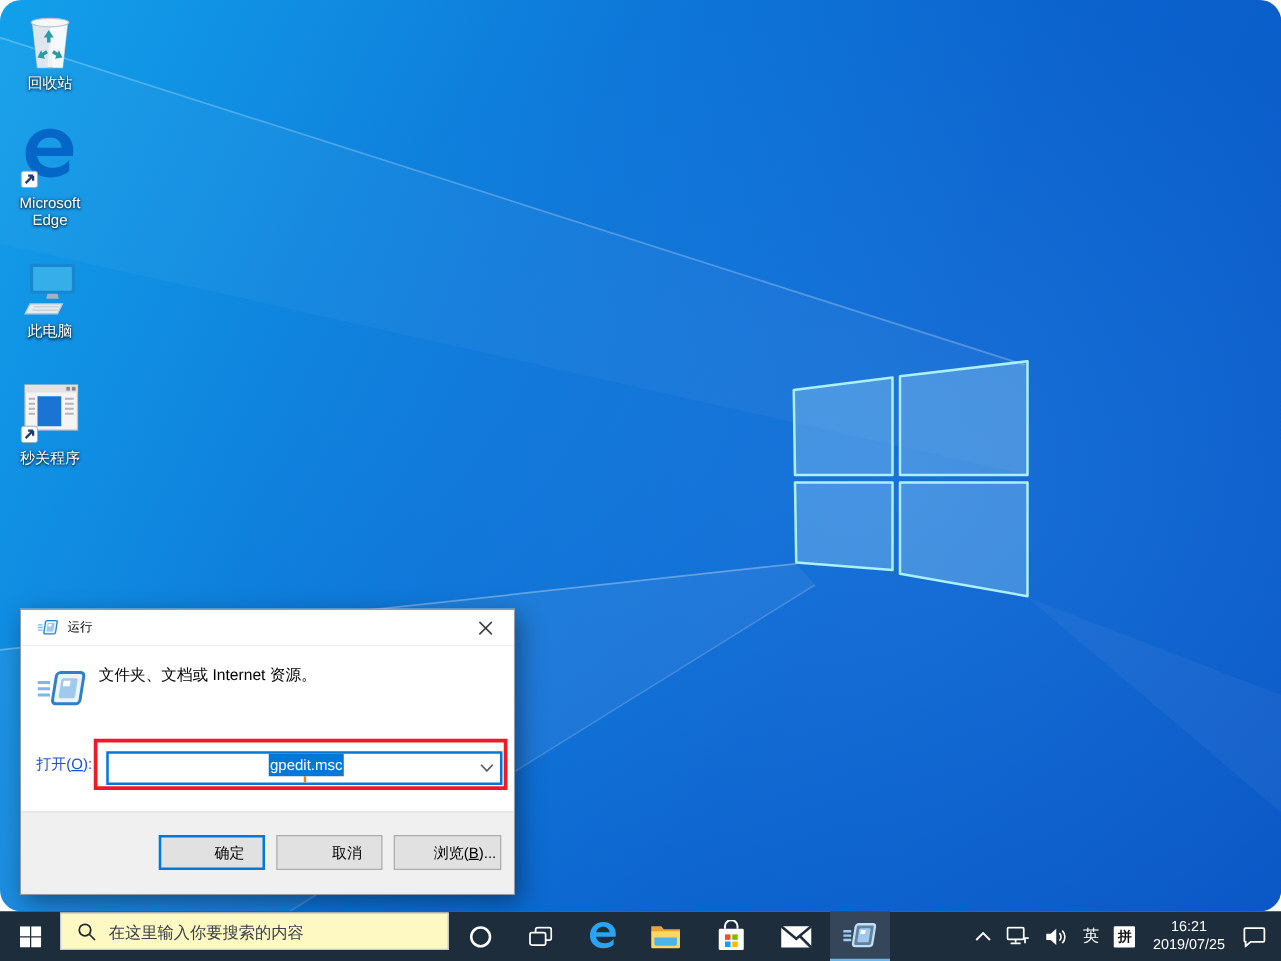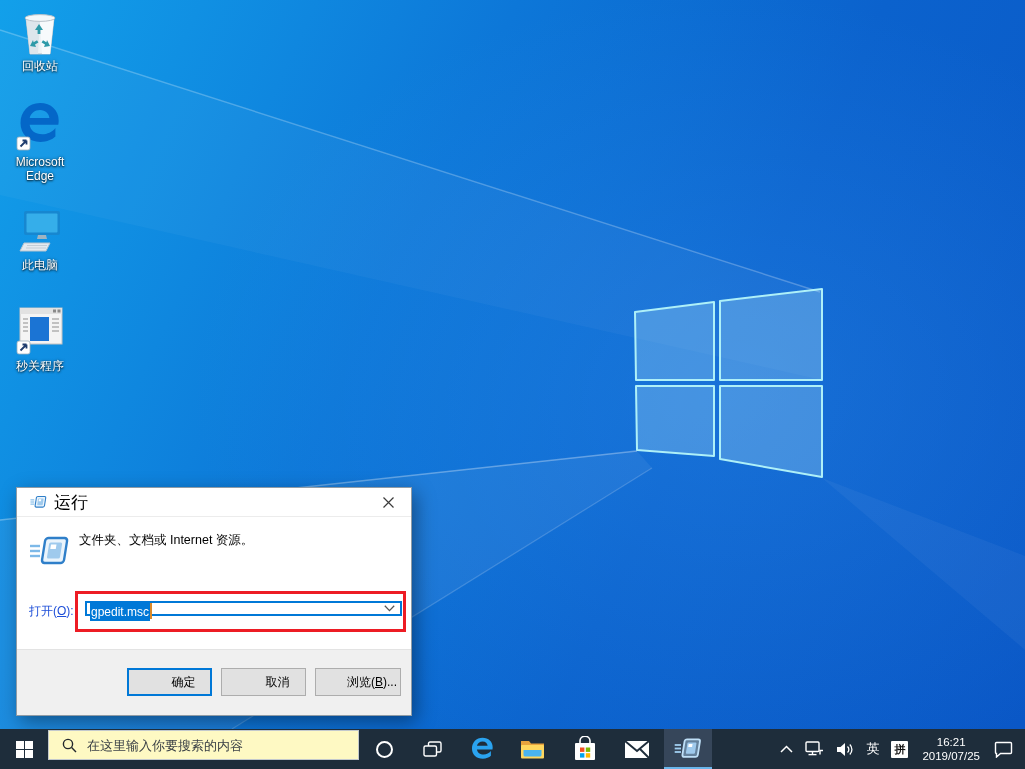--- a/index.html
+++ b/index.html
@@ -4,47 +4,48 @@
 <style>
   * { margin:0; padding:0; box-sizing:border-box; }
   html,body { width:1025px; height:769px; overflow:hidden;
     font-family:"Liberation Sans","DejaVu Sans",sans-serif; }
 
   
   #desktop { position:absolute; left:0; top:0; width:1025px; height:729px;
     background:
       radial-gradient(850px 650px at 70% 54%, rgba(70,170,255,.22), transparent 62%),
       linear-gradient(295deg, #0a57c6 0%, #0b62cd 35%, #0d77d8 62%, #12a0ea 100%);
+    border-radius: 17px;
   }
   #wallpaper-svg { position:absolute; left:0; top:0; }
 
   
   .desk-icon { position:absolute; left:6px; width:68px; text-align:center; cursor:default; }
   .desk-icon .ico { height:50px; display:flex; align-items:flex-end; justify-content:center; }
   .desk-icon .lbl { margin-top:3px; font-size:12px; color:#fff; line-height:14px;
     text-shadow:0 1px 2px rgba(0,0,0,.85), 0 0 3px rgba(0,0,0,.5); word-break:break-word; }
 
   
   #run-dialog { position:absolute; left:16px; top:487px; width:396px; height:229px;
     background:#fff; border:1px solid #8f9ba5; box-shadow:4px 6px 18px rgba(0,0,0,.38); }
   #run-dialog .titlebar { position:relative; height:29px; background:#fff;
     display:flex; align-items:center; border-bottom:1px solid #ececec; }
   #run-dialog .titlebar .t-ico { margin-left:13px; display:flex; }
-  #run-dialog .titlebar .t-txt { margin-left:7px; font-size:17px; color:#000; }
+  #run-dialog .titlebar .t-txt { margin-left:7px; font-size:10px; color:#000; }
   #run-dialog .close-btn { position:absolute; right:0; top:0; width:45px; height:28px;
     background:transparent; border:none; display:flex; align-items:center; justify-content:center; cursor:pointer; }
   #run-dialog .body { position:relative; height:133px; background:#fff; }
   .big-run-ico { position:absolute; left:13px; top:17px; }
   .run-desc { position:absolute; left:62px; top:13px; width:326px;
     font-size:12.5px; line-height:20px; color:#000; }
   .open-label { position:absolute; left:12px; top:86px; font-size:12px; color:#1d4ed8; }
   .red-annotation { position:absolute; left:58px; top:74px; width:331px; height:41px;
     border:3px solid #ed1c24; }
-  .combobox { position:absolute; left:7px; top:7px; width:317px; height:15px;
-    background:#fff; border:2px solid #0078d7; display:flex; align-items:flex-start; cursor:text; }
+  .combobox { position:absolute; left:7px; top:7px; width:317px; height:27px;
+    background:#fff; border:2px solid #0078d7; display:flex; align-items:center; cursor:text;flex-direction:column; }
   .combobox .sel-text { margin-left:3px; padding:1px 1px; background:#0078d7; color:#fff;
     font-size:12px; line-height:16px; }
   .combobox .caret { width:2px; height:16px; background:#d98a2b; }
   .combobox .dd-btn { position:absolute; right:1px; top:1px; bottom:1px; width:20px;
     display:flex; align-items:center; justify-content:center; cursor:pointer; }
   #run-dialog .footer { position:absolute; left:0; right:0; bottom:0; height:66px;
     background:#f0f0f0; border-top:1px solid #e3e3e3; }
   .dlg-btn { position:absolute; top:18px; height:28px; width:85px; background:#e1e1e1;
     border:1px solid #adadad; font-size:12px; color:#000; cursor:pointer;
     font-family:"Liberation Sans","DejaVu Sans",sans-serif;padding-left:28px; }

